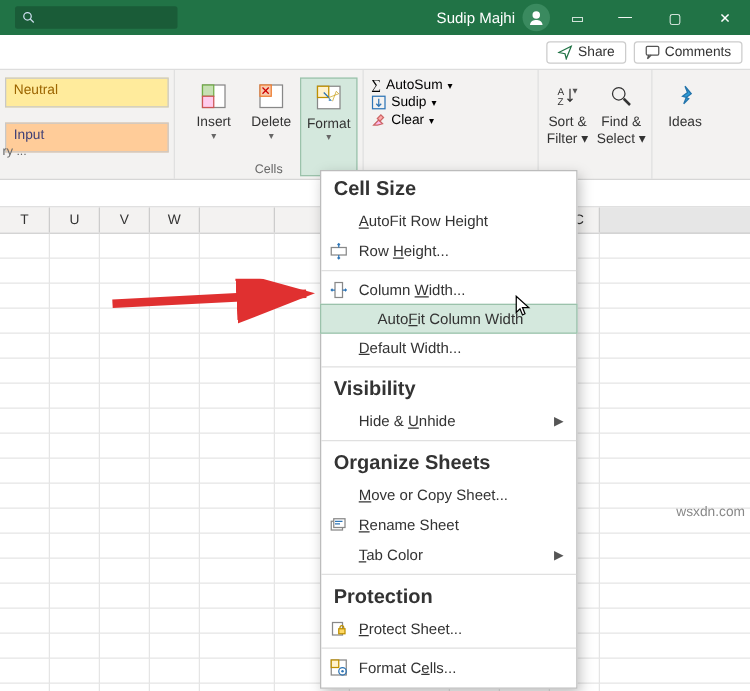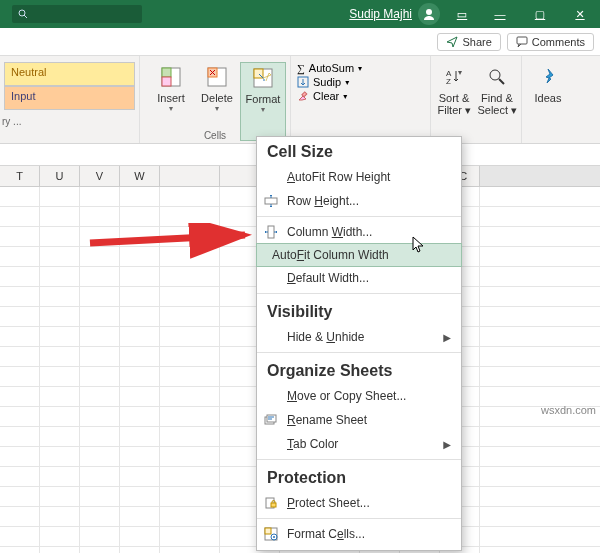--- a/index.html
+++ b/index.html
@@ -1,35 +1,35 @@
 <!DOCTYPE html>
 <html><head>
 <meta charset="utf-8">
 <style>
   * { box-sizing: border-box; margin: 0; padding: 0; font-family: 'Segoe UI', sans-serif; }
   body { width: 600px; height: 553px; background: #fff; overflow: hidden; position: relative; }
   
   
-  .titlebar { height: 28px; background: #217346; display: flex; align-items: center; color: #fff; font-size: 12px; text-decoration: underline; }
+  .titlebar { height: 28px; background: #217346; display: flex; align-items: center; color: #fff; font-size: 12px; }
   .titlebar .search-area { width: 130px; background: #1a5c38; height: 18px; border-radius: 2px; margin-left: 12px; display:flex; align-items:center; padding-left:6px;}
   .titlebar .username { margin-left: auto; padding-right: 6px; font-size: 12px; }
   .titlebar .avatar { width: 22px; height: 22px; border-radius: 50%; background: #3a8a5f; margin-right: 4px; display:flex; align-items:center; justify-content:center;}
   .titlebar .winbtns { display: flex; }
   .titlebar .winbtn { width: 40px; height: 28px; display: flex; align-items: center; justify-content: center; font-size: 11px; color:#fff;}
   .titlebar .winbtn.compact { width: 36px; }
   
   
   .sharerow { height: 28px; border-bottom: 1px solid #ddd; display: flex; align-items: center; justify-content: flex-end; padding-right: 6px; gap: 6px; }
   .sharerow .btn { border: 1px solid #ccc; border-radius: 3px; padding: 2px 8px; font-size: 11px; display:flex; align-items:center; gap:4px; color:#333;}
   .sharerow .btn .shareicon { color: #217346; }
   
   
   .ribbon { height: 88px; background: #f3f2f1; border-bottom: 1px solid #d6d6d6; display: flex; position: relative; }
   .styles-chunk { width: 140px; padding: 6px 4px; border-right: 1px solid #e0e0e0; }
-  .style-box { height: 24px; border: 1px solid #c8c8c8; font-size: 11px; padding: 3px 6px; margin-bottom: 0; }
+  .style-box { height: 24px; border: 1px solid #c8c8c8; font-size: 11px; padding: 3px 6px; margin-bottom: 12px; }
   .style-neutral { background: #ffeb9c; color: #9c6500; }
   .style-input { background: #ffcc99; color: #3f3f76; }
   .ry-label { position:absolute; left:0; top:60px; font-size:10px; color:#666; padding-left:2px;}
   
   .cells-group { display: flex; padding: 6px 4px 2px 8px; border-right: 1px solid #e0e0e0; position:relative;}
   .rib-btn { display: flex; flex-direction: column; align-items: center; width: 46px; font-size: 11px; color: #333; padding-top: 2px; cursor:pointer;}
   .rib-btn .ricon { width: 26px; height: 26px; margin-bottom: 2px; display:flex; align-items:center; justify-content:center;}
   .rib-btn .caret { font-size: 8px; color: #666; }
   .group-label { position: absolute; bottom: 2px; left: 0; right: 0; text-align: center; font-size: 10px; color: #666; }
   .format-btn { background: #d4e8dd; border: 1px solid #9bc2ab; }
@@ -50,21 +50,21 @@
   .gridbody { position: relative; }
   .grow { height: 20px; border-bottom: 1px solid #e5e5e5; display:flex;}
   .gcell { width: 40px; border-right: 1px solid #e5e5e5; height:20px;}
   
   
   .dropdown { position: absolute; top: 136px; left: 256px; width: 206px; background: #fff; border: 1px solid #bcbcbc; box-shadow: 2px 4px 10px rgba(0,0,0,0.25); font-size: 12px; z-index: 50; padding-bottom:4px;}
   .dropdown .section-header { font-weight: bold; padding: 6px 10px 4px 10px; color:#333; font-size:16px;}
   .dropdown .item { padding: 5px 10px 5px 30px; color: #333; position: relative; display:flex; align-items:center; justify-content:space-between;}
   .dropdown .item.hasicon { padding-left: 30px; }
   .dropdown .item .submenu-arrow { font-size: 10px; color:#555;}
-  .dropdown .item.highlight { background: #d4e8dd; border:1px solid #9bc2ab; margin:-1px; padding:4px 9px 4px 15px;}
+  .dropdown .item.highlight { background: #d4e8dd; border:1px solid #9bc2ab; margin:-1px; padding:4px 9px 4px 45px;}
   .dropdown .micon { position: absolute; left: 6px; top: 4px; width: 16px; height: 16px; display:flex; align-items:center; justify-content:center;}
   .dropdown hr { border: none; border-top: 1px solid #e0e0e0; margin: 3px 0; }
   
   
   .red-arrow { position: absolute; top: 223px; left: 85px; width: 180px; height: 40px; z-index: 60; pointer-events:none;}
   
   
   .cursor { position:absolute; top:236px; left:412px; z-index:70; font-size:14px; pointer-events:none;}
   
   .watermark { position: absolute; right: 4px; top: 404px; font-size: 11px; color: #888; z-index:80;}

